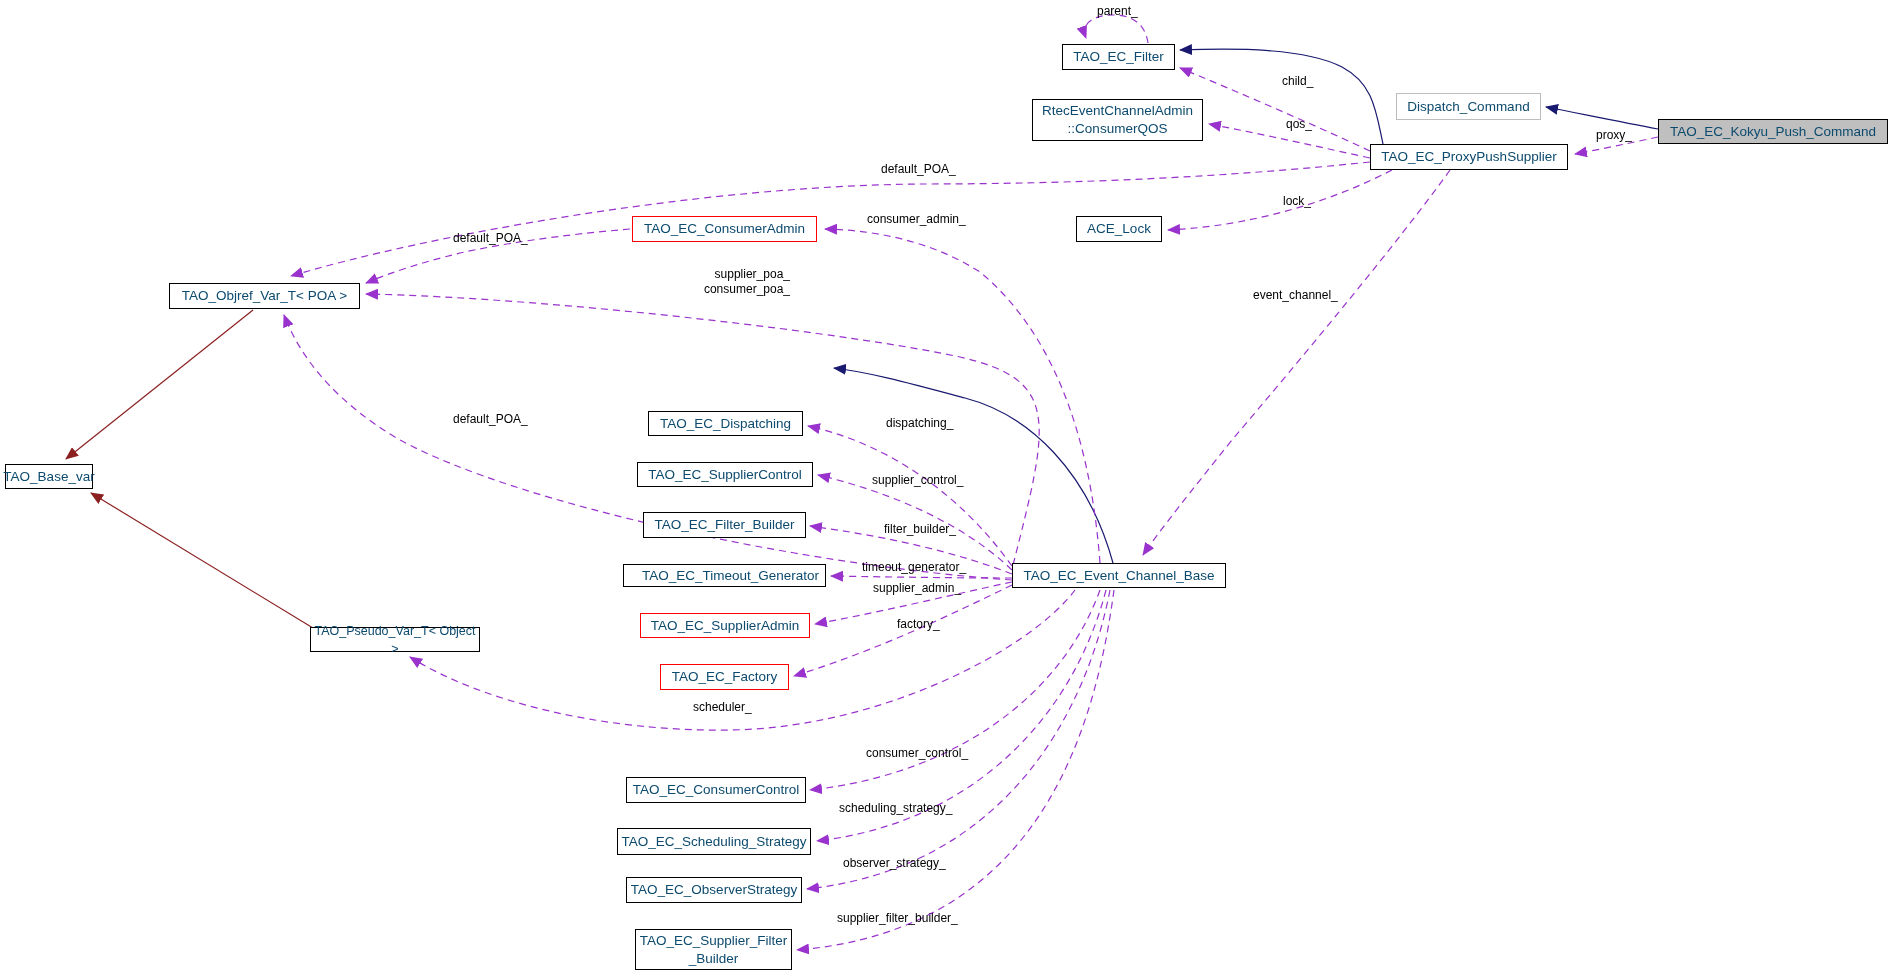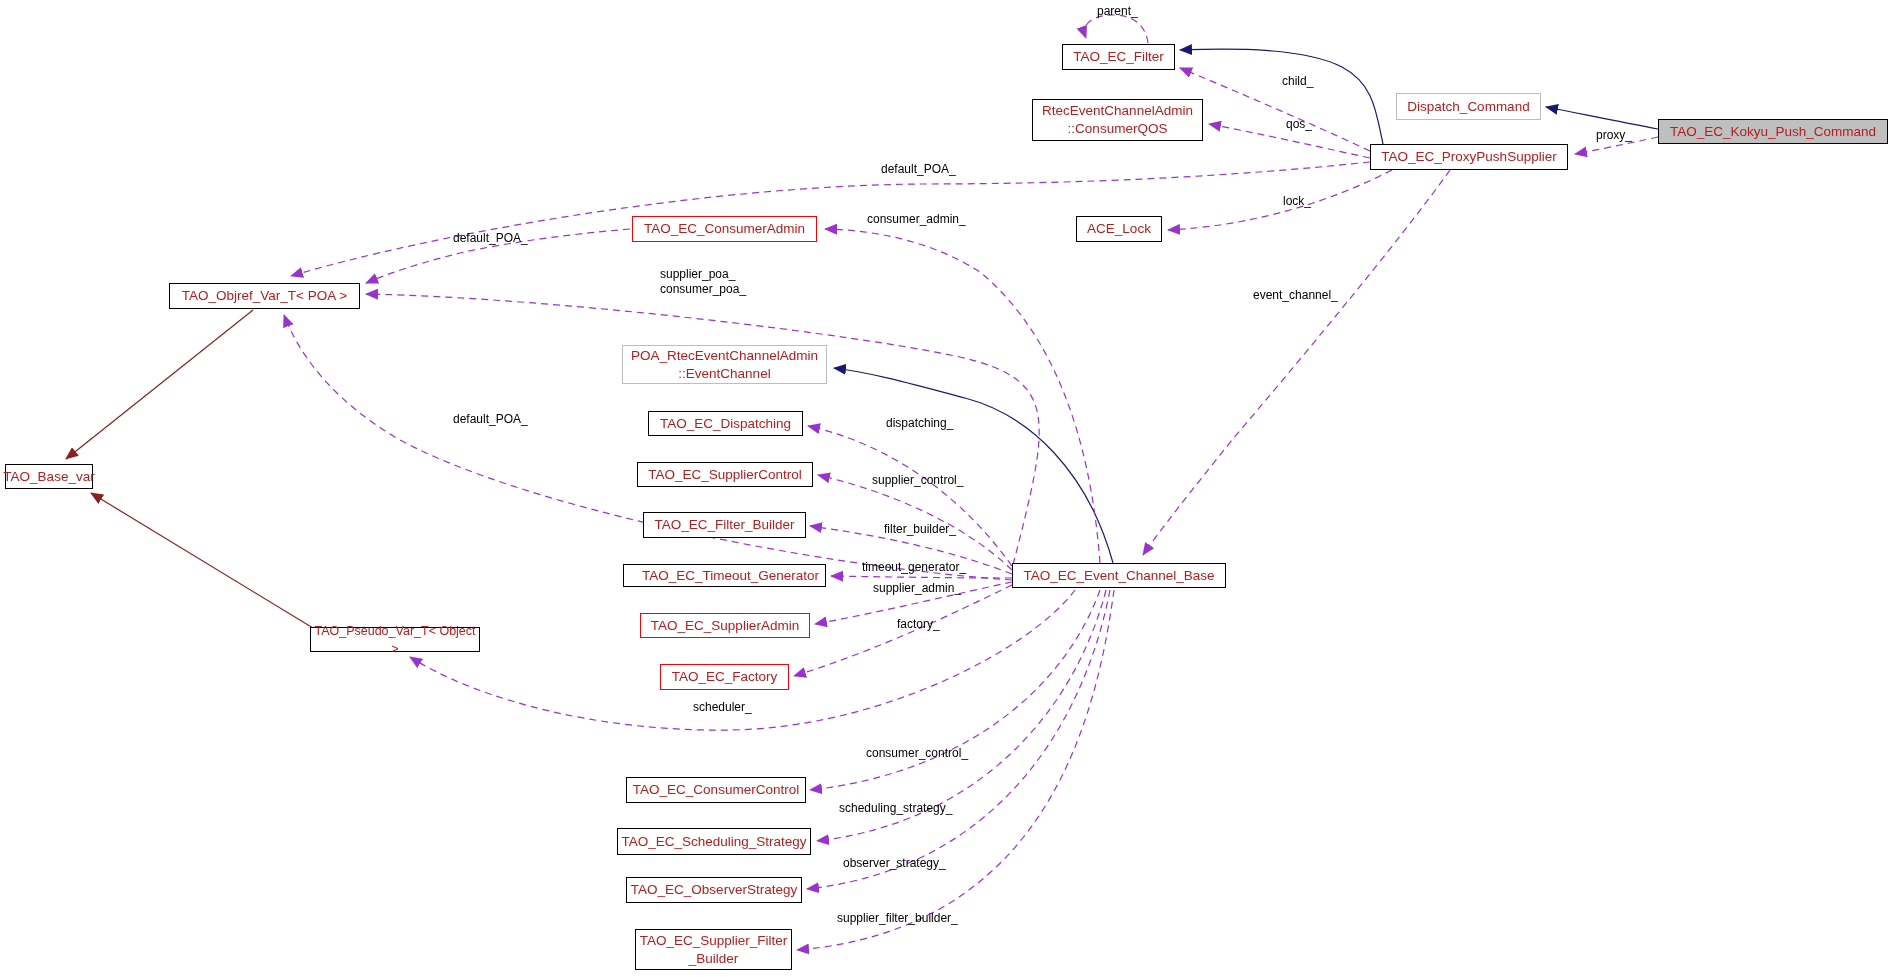--- a/index.html
+++ b/index.html
@@ -1,27 +1,27 @@
 <!DOCTYPE html>
 <html><head>
 <meta charset="utf-8">
 <style>
   html,body{margin:0;padding:0;background:#ffffff;}
   #canvas{position:relative;width:1893px;height:977px;background:#ffffff;overflow:hidden;
           font-family:"Liberation Sans","DejaVu Sans",sans-serif;}
   #edges{position:absolute;left:0;top:0;z-index:1;}
   .node{position:absolute;z-index:2;box-sizing:border-box;background:#ffffff;
-        border:1px solid #000000;color:#b91c1c;display:flex;align-items:center;justify-content:center;
+        border:1px solid #000000;color:#0c4a6e;display:flex;align-items:center;justify-content:center;
         text-align:center;font-size:13.5px;line-height:18px;white-space:pre-line;}
   .node.red{border:1px solid #ff0000;}
   .node.gray{border:1px solid #bdbdbd;}
   .node.main{background:#bfbfbf;border:1px solid #000000;}
   .elabel{position:absolute;z-index:3;color:#000000;font-size:12px;line-height:15px;
           white-space:pre-line;}
-  .elabel.center{text-align:left;}
+  .elabel.center{text-align:right;}
 </style>
 </head>
 <body>
 
 <div id="canvas">
 
   <svg id="edges" width="1893" height="977" viewBox="0 0 1893 977">
     <defs>
       <marker id="arr-p" markerUnits="userSpaceOnUse" markerWidth="13" markerHeight="11" viewBox="0 0 13 11" refX="12" refY="5.5" orient="auto">
         <path d="M0,0 L13,5.5 L0,11 Z" fill="#9a32cd"></path>
@@ -73,22 +73,20 @@
 
   <div class="node" style="left:1062px;top:44px;width:113px;height:26px;">TAO_EC_Filter</div>
   <div class="node" style="left:1032px;top:99px;width:171px;height:42px;">RtecEventChannelAdmin
 ::ConsumerQOS</div>
   <div class="node gray" style="left:1396px;top:93px;width:145px;height:27px;">Dispatch_Command</div>
   <div class="node main" style="left:1658px;top:119px;width:230px;height:25px;">TAO_EC_Kokyu_Push_Command</div>
   <div class="node" style="left:1370px;top:144px;width:198px;height:26px;">TAO_EC_ProxyPushSupplier</div>
   <div class="node" style="left:1076px;top:216px;width:86px;height:26px;">ACE_Lock</div>
   <div class="node red" style="left:632px;top:216px;width:185px;height:26px;">TAO_EC_ConsumerAdmin</div>
   <div class="node" style="left:169px;top:283px;width:191px;height:26px;">TAO_Objref_Var_T&lt; POA &gt;</div>
-  <div class="node gray" style="left:622px;top:345px;width:205px;height:39px;">POA_RtecEventChannelAdmin
-::EventChannel</div>
   <div class="node" style="left:648px;top:411px;width:155px;height:25px;">TAO_EC_Dispatching</div>
   <div class="node" style="left:637px;top:462px;width:176px;height:25px;">TAO_EC_SupplierControl</div>
   <div class="node" style="left:5px;top:464px;width:88px;height:25px;">TAO_Base_var</div>
   <div class="node" style="left:643px;top:512px;width:163px;height:26px;">TAO_EC_Filter_Builder</div>
   <div class="node" style="left:623px;top:564px;width:203px;height:23px;padding-left:12px;">TAO_EC_Timeout_Generator</div>
   <div class="node" style="left:1012px;top:563px;width:214px;height:25px;">TAO_EC_Event_Channel_Base</div>
   <div class="node red" style="left:640px;top:613px;width:170px;height:25px;">TAO_EC_SupplierAdmin</div>
   <div class="node" style="left:310px;top:627px;width:170px;height:25px;font-size:12.5px;">TAO_Pseudo_Var_T&lt; Object &gt;</div>
   <div class="node red" style="left:660px;top:664px;width:129px;height:26px;">TAO_EC_Factory</div>
   <div class="node" style="left:626px;top:777px;width:180px;height:26px;">TAO_EC_ConsumerControl</div>

